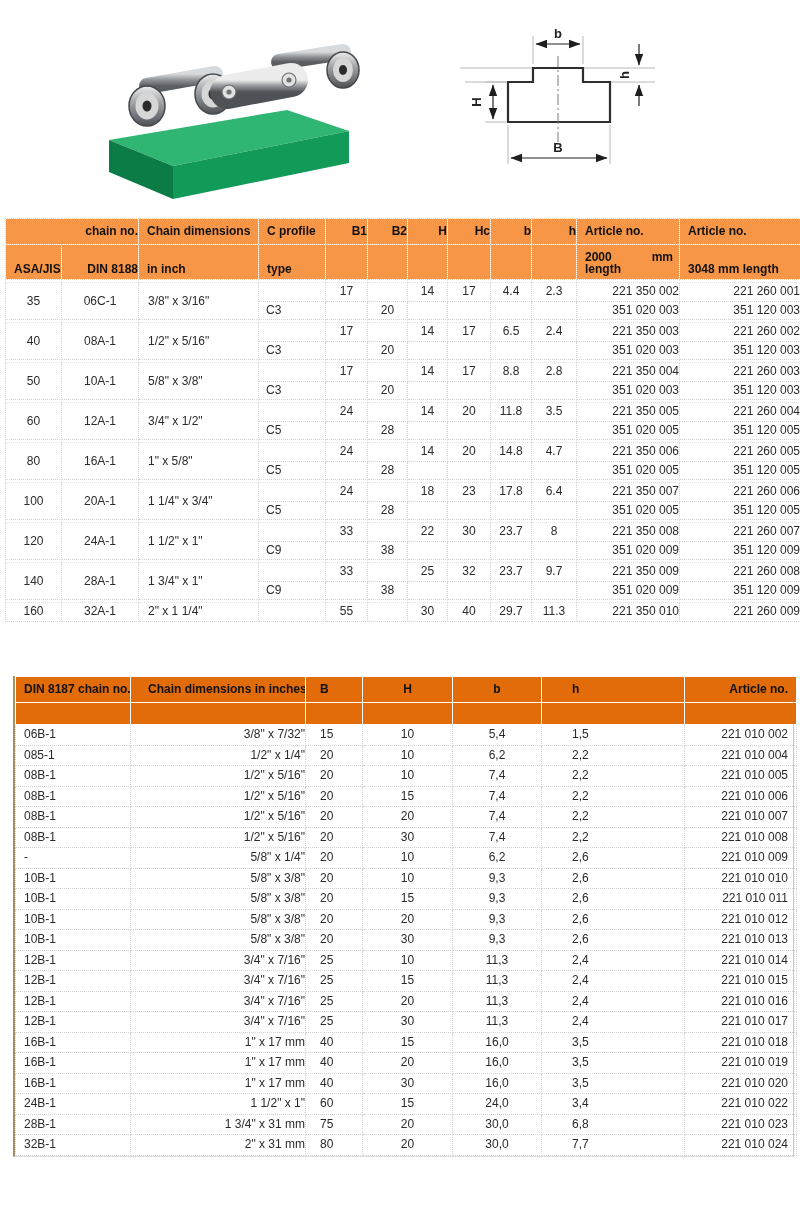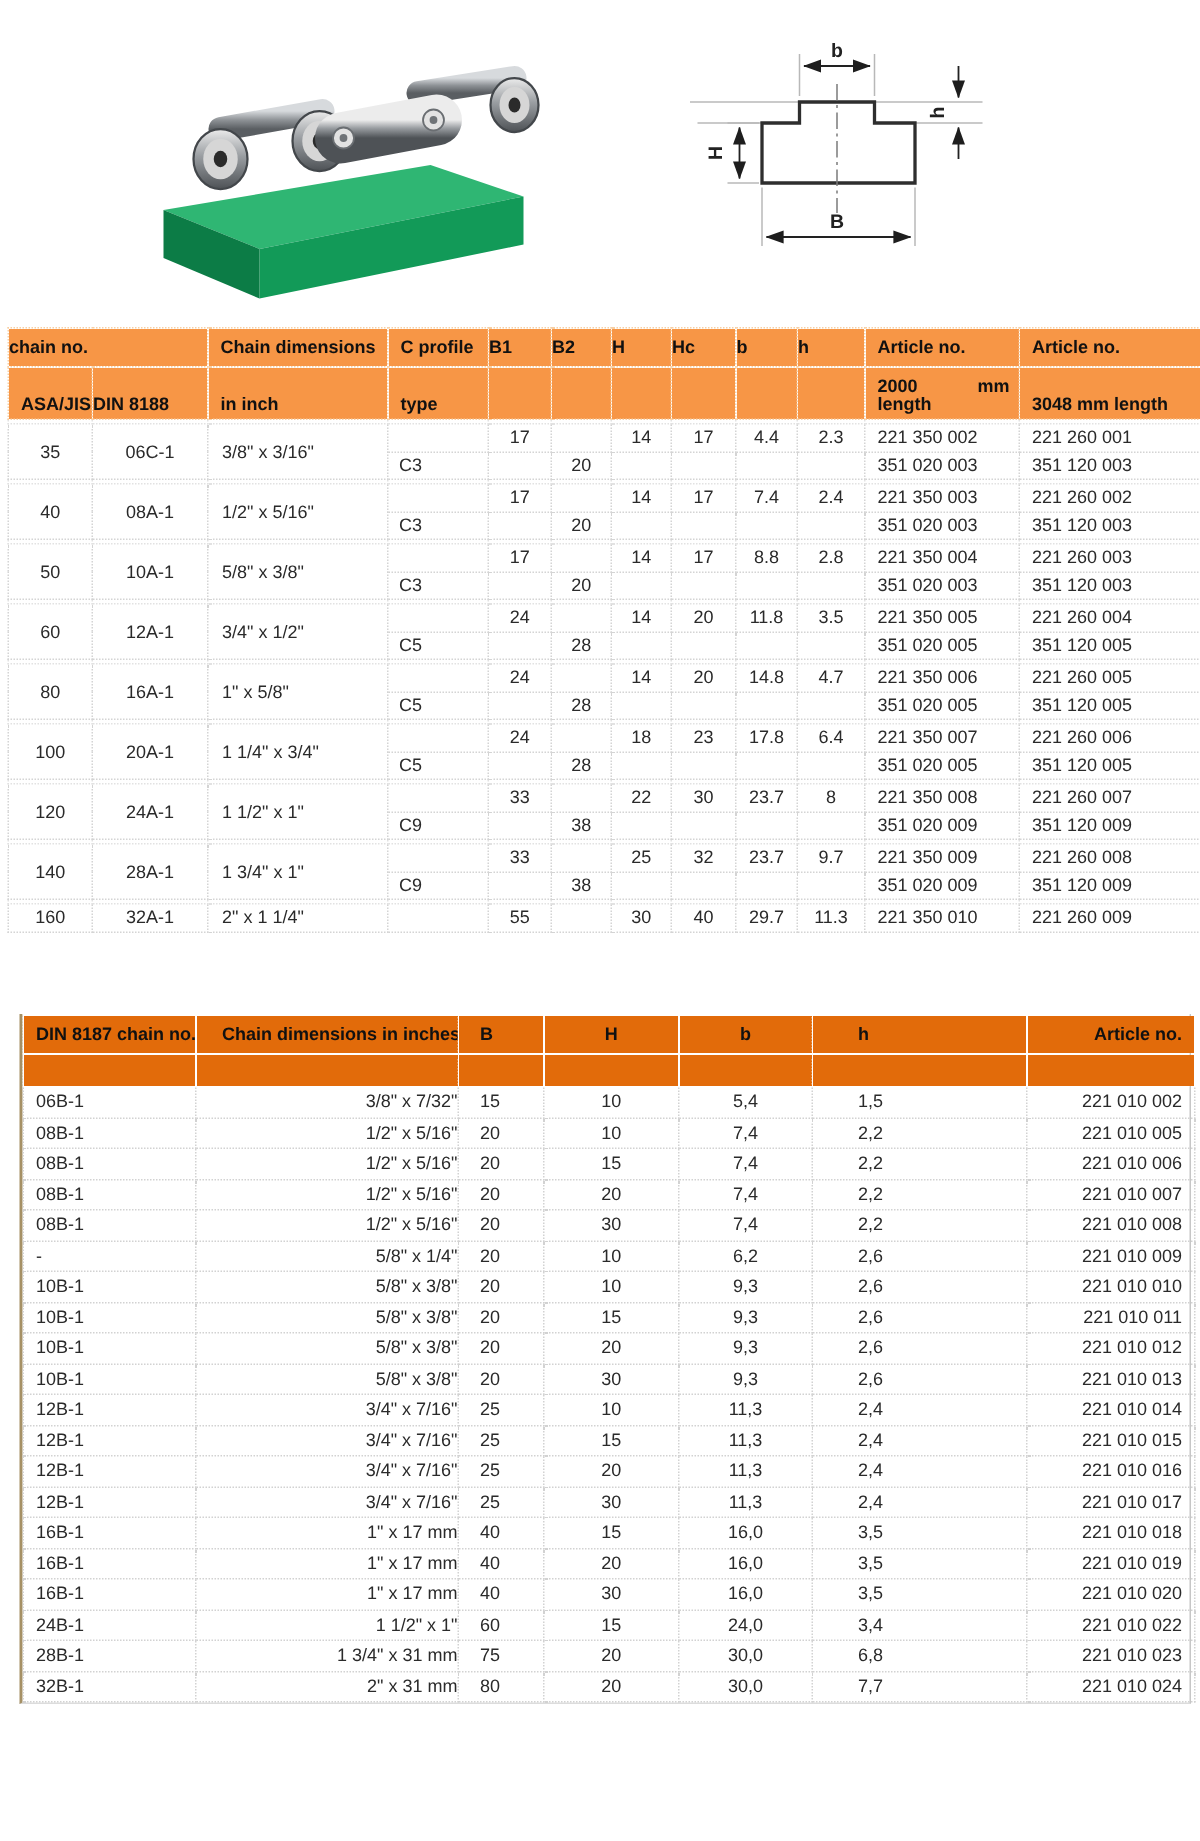--- a/index.html
+++ b/index.html
@@ -10,32 +10,32 @@
   }
   .photo-wrap { position:absolute; left:95px; top:14px; width:270px; height:186px; }
   .diagram-wrap { position:absolute; left:445px; top:12px; width:320px; height:195px; }
 
   
   .t1-wrap { position:absolute; left:5px; top:218px; width:795px; }
   table { border-collapse:collapse; table-layout:fixed; width:100%; }
   #t1 th, #t1 td { font-size:12px; line-height:1.05; white-space:nowrap; overflow:hidden; }
   #t1 th {
     background:var(--h1bg,#f79646); font-weight:bold; color:#111;
-    border:1px dotted #f7cfa4; text-align:left; vertical-align:middle;
+    border:1px dotted #f7cfa4; text-align:right; vertical-align:middle;
   }
   #t1 tr.h1 th { height:26px; }
   #t1 tr.h2 th { height:35px; vertical-align:bottom; padding-bottom:3px; }
   #t1 .th-left { text-align:left; padding-left:8px; }
   #t1 .justify { display:flex; justify-content:space-between; width:88px;align-items:center; }
   #t1 td { height:18.5px; border:1px dotted #d4d4d4; vertical-align:middle; }
   #t1 tr.spacer td { height:3px; border:1px dotted #e2e2e2; padding:0; }
   #t1 .c-asa, #t1 .c-din, #t1 .c-num { text-align:center; }
   #t1 .c-dims { text-align:left; padding-left:9px; }
   #t1 .c-prof { text-align:left; padding-left:7px; }
-  #t1 .c-art  { text-align:left; padding-left:8px; }
+  #t1 .c-art  { text-align:right; padding-left:8px; }
 
   
   .t2-wrap {
     position:absolute; left:13px; top:676px; width:781px;
     border-left:2px solid #a59065; border-right:1px solid #c6c6c6; border-bottom:1px solid #dcdcdc;
   }
   #t2 th, #t2 td { font-size:12px; line-height:1.05; white-space:nowrap; overflow:hidden; }
   #t2 th {
     background:var(--h2bg,#e26b0a); font-weight:bold; color:#111;
     border:1px dotted rgba(255,255,255,.65); vertical-align:middle;margin-left:35px;
@@ -250,21 +250,21 @@
           </tr>
           <tr>
             <td class="c-asa" rowspan="2">40</td>
             <td class="c-din" rowspan="2">08A-1</td>
             <td class="c-dims" rowspan="2">1/2" x 5/16"</td>
             <td class="c-prof"></td>
             <td class="c-num">17</td>
             <td class="c-num"></td>
             <td class="c-num">14</td>
             <td class="c-num">17</td>
-            <td class="c-num">7.4</td>
+            <td class="c-num">6.5</td>
             <td class="c-num">2.4</td>
             <td class="c-art">221 350 003</td>
             <td class="c-art">221 260 002</td>
           </tr>
           <tr>
             <td class="c-prof">C3</td>
             <td class="c-num"></td>
             <td class="c-num">20</td>
             <td class="c-num"></td>
             <td class="c-num"></td>
@@ -574,20 +574,29 @@
           <tr>
             <td class="c2-0">06B-1</td>
             <td class="c2-1">3/8" x 7/32"</td>
             <td class="c2-2">15</td>
             <td class="c2-3">10</td>
             <td class="c2-4">5,4</td>
             <td class="c2-5">1,5</td>
             <td class="c2-6">221 010 002</td>
           </tr>
           <tr>
+            <td class="c2-0">085-1</td>
+            <td class="c2-1">1/2" x 1/4"</td>
+            <td class="c2-2">20</td>
+            <td class="c2-3">10</td>
+            <td class="c2-4">6,2</td>
+            <td class="c2-5">2,2</td>
+            <td class="c2-6">221 010 004</td>
+          </tr>
+          <tr>
             <td class="c2-0">08B-1</td>
             <td class="c2-1">1/2" x 5/16"</td>
             <td class="c2-2">20</td>
             <td class="c2-3">10</td>
             <td class="c2-4">7,4</td>
             <td class="c2-5">2,2</td>
             <td class="c2-6">221 010 005</td>
           </tr>
           <tr>
             <td class="c2-0">08B-1</td>

